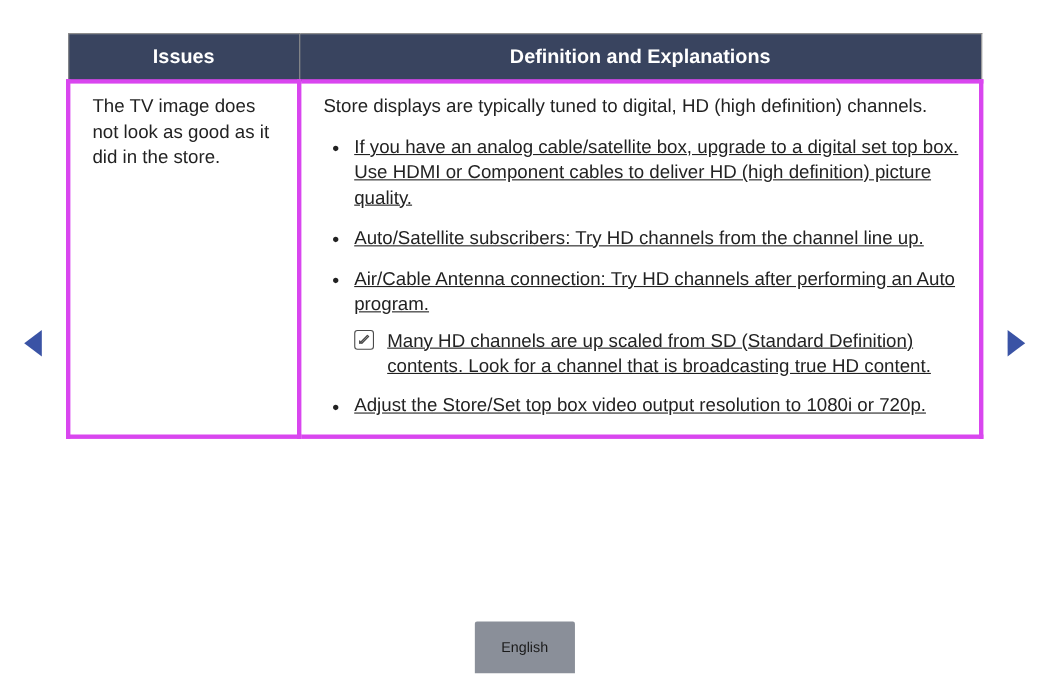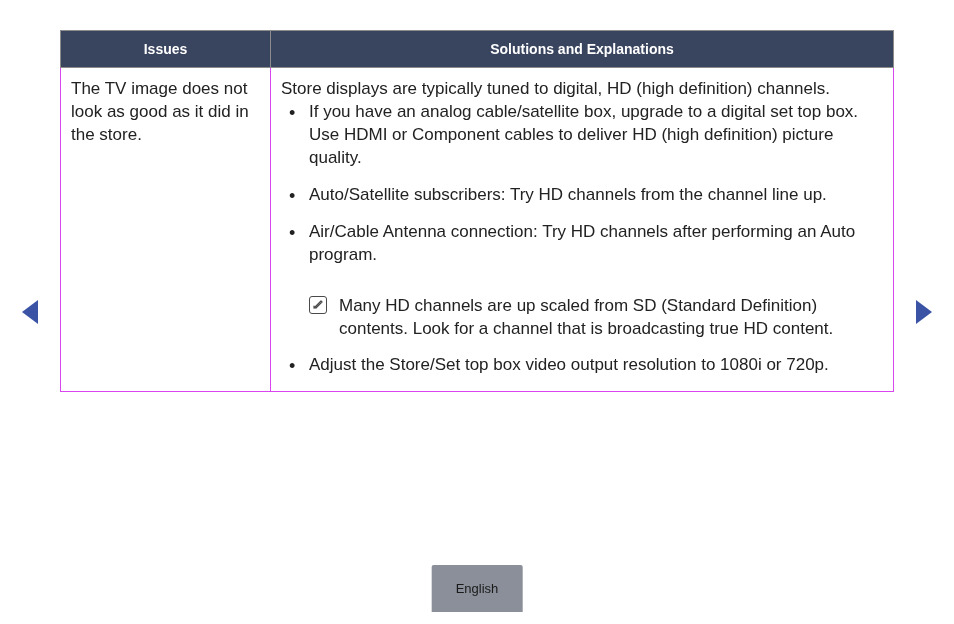--- a/index.html
+++ b/index.html
@@ -40,59 +40,60 @@
     }
     table.doc {
       width: 100%;
       border-collapse: collapse;
       margin-top: 0;
     }
     table.doc th {
       background: #39445f;
       color: #fff;
       font-weight: bold;
-      font-size: 14px;
+      font-size: 18px;
       padding: 10px 8px;
       text-align: center;
       border: 1px solid #8c8c8c;
     }
     table.doc th:first-child { width: 210px; }
     table.doc td {
-      border: 1px solid #d946ef;
-      padding: 10px 14px 14px 10px;
+      border: 4px solid #d946ef;
+      padding: 10px 14px 14px 20px;
       vertical-align: top;
       font-size: 17px;
       color: #222;
       line-height: 1.35;
     }
     table.doc td:first-child { padding-right: 10px; }
-    .intro { }
+    .intro { margin-bottom: 14px; }
     ul.bullets {
       list-style: none;
       padding: 0;
       margin: 0;
+      text-decoration: underline;
     }
     ul.bullets > li {
       position: relative;
       padding-left: 28px;
       margin-bottom: 14px;
     }
     ul.bullets > li:last-child { margin-bottom: 0; }
     ul.bullets > li::before {
       content: "•";
       position: absolute;
       left: 8px;
       top: 0;
       font-size: 18px;
       color: #222;
     }
     .note {
       position: relative;
       padding-left: 30px;
-      margin-top: 28px;
+      margin-top: 10px;
     }
     .note-icon {
       position: absolute;
       left: 0;
       top: 1px;
       width: 18px;
       height: 18px;
       border: 1.5px solid #4a4a4a;
       border-radius: 3px;
       display: inline-flex;
@@ -116,21 +117,21 @@
 <body>
 
 <div class="page">
   <div class="nav-arrow nav-left"></div>
   <div class="nav-arrow nav-right"></div>
 
   <table class="doc">
     <thead>
       <tr>
         <th>Issues</th>
-        <th>Solutions and Explanations</th>
+        <th>Definition and Explanations</th>
       </tr>
     </thead>
     <tbody>
       <tr>
         <td>The TV image does not look as good as it did in the store.</td>
         <td>
           <div class="intro">Store displays are typically tuned to digital, HD (high definition) channels.</div>
           <ul class="bullets">
             <li>If you have an analog cable/satellite box, upgrade to a digital set top box. Use HDMI or Component cables to deliver HD (high definition) picture quality.</li>
             <li>Auto/Satellite subscribers: Try HD channels from the channel line up.</li>

